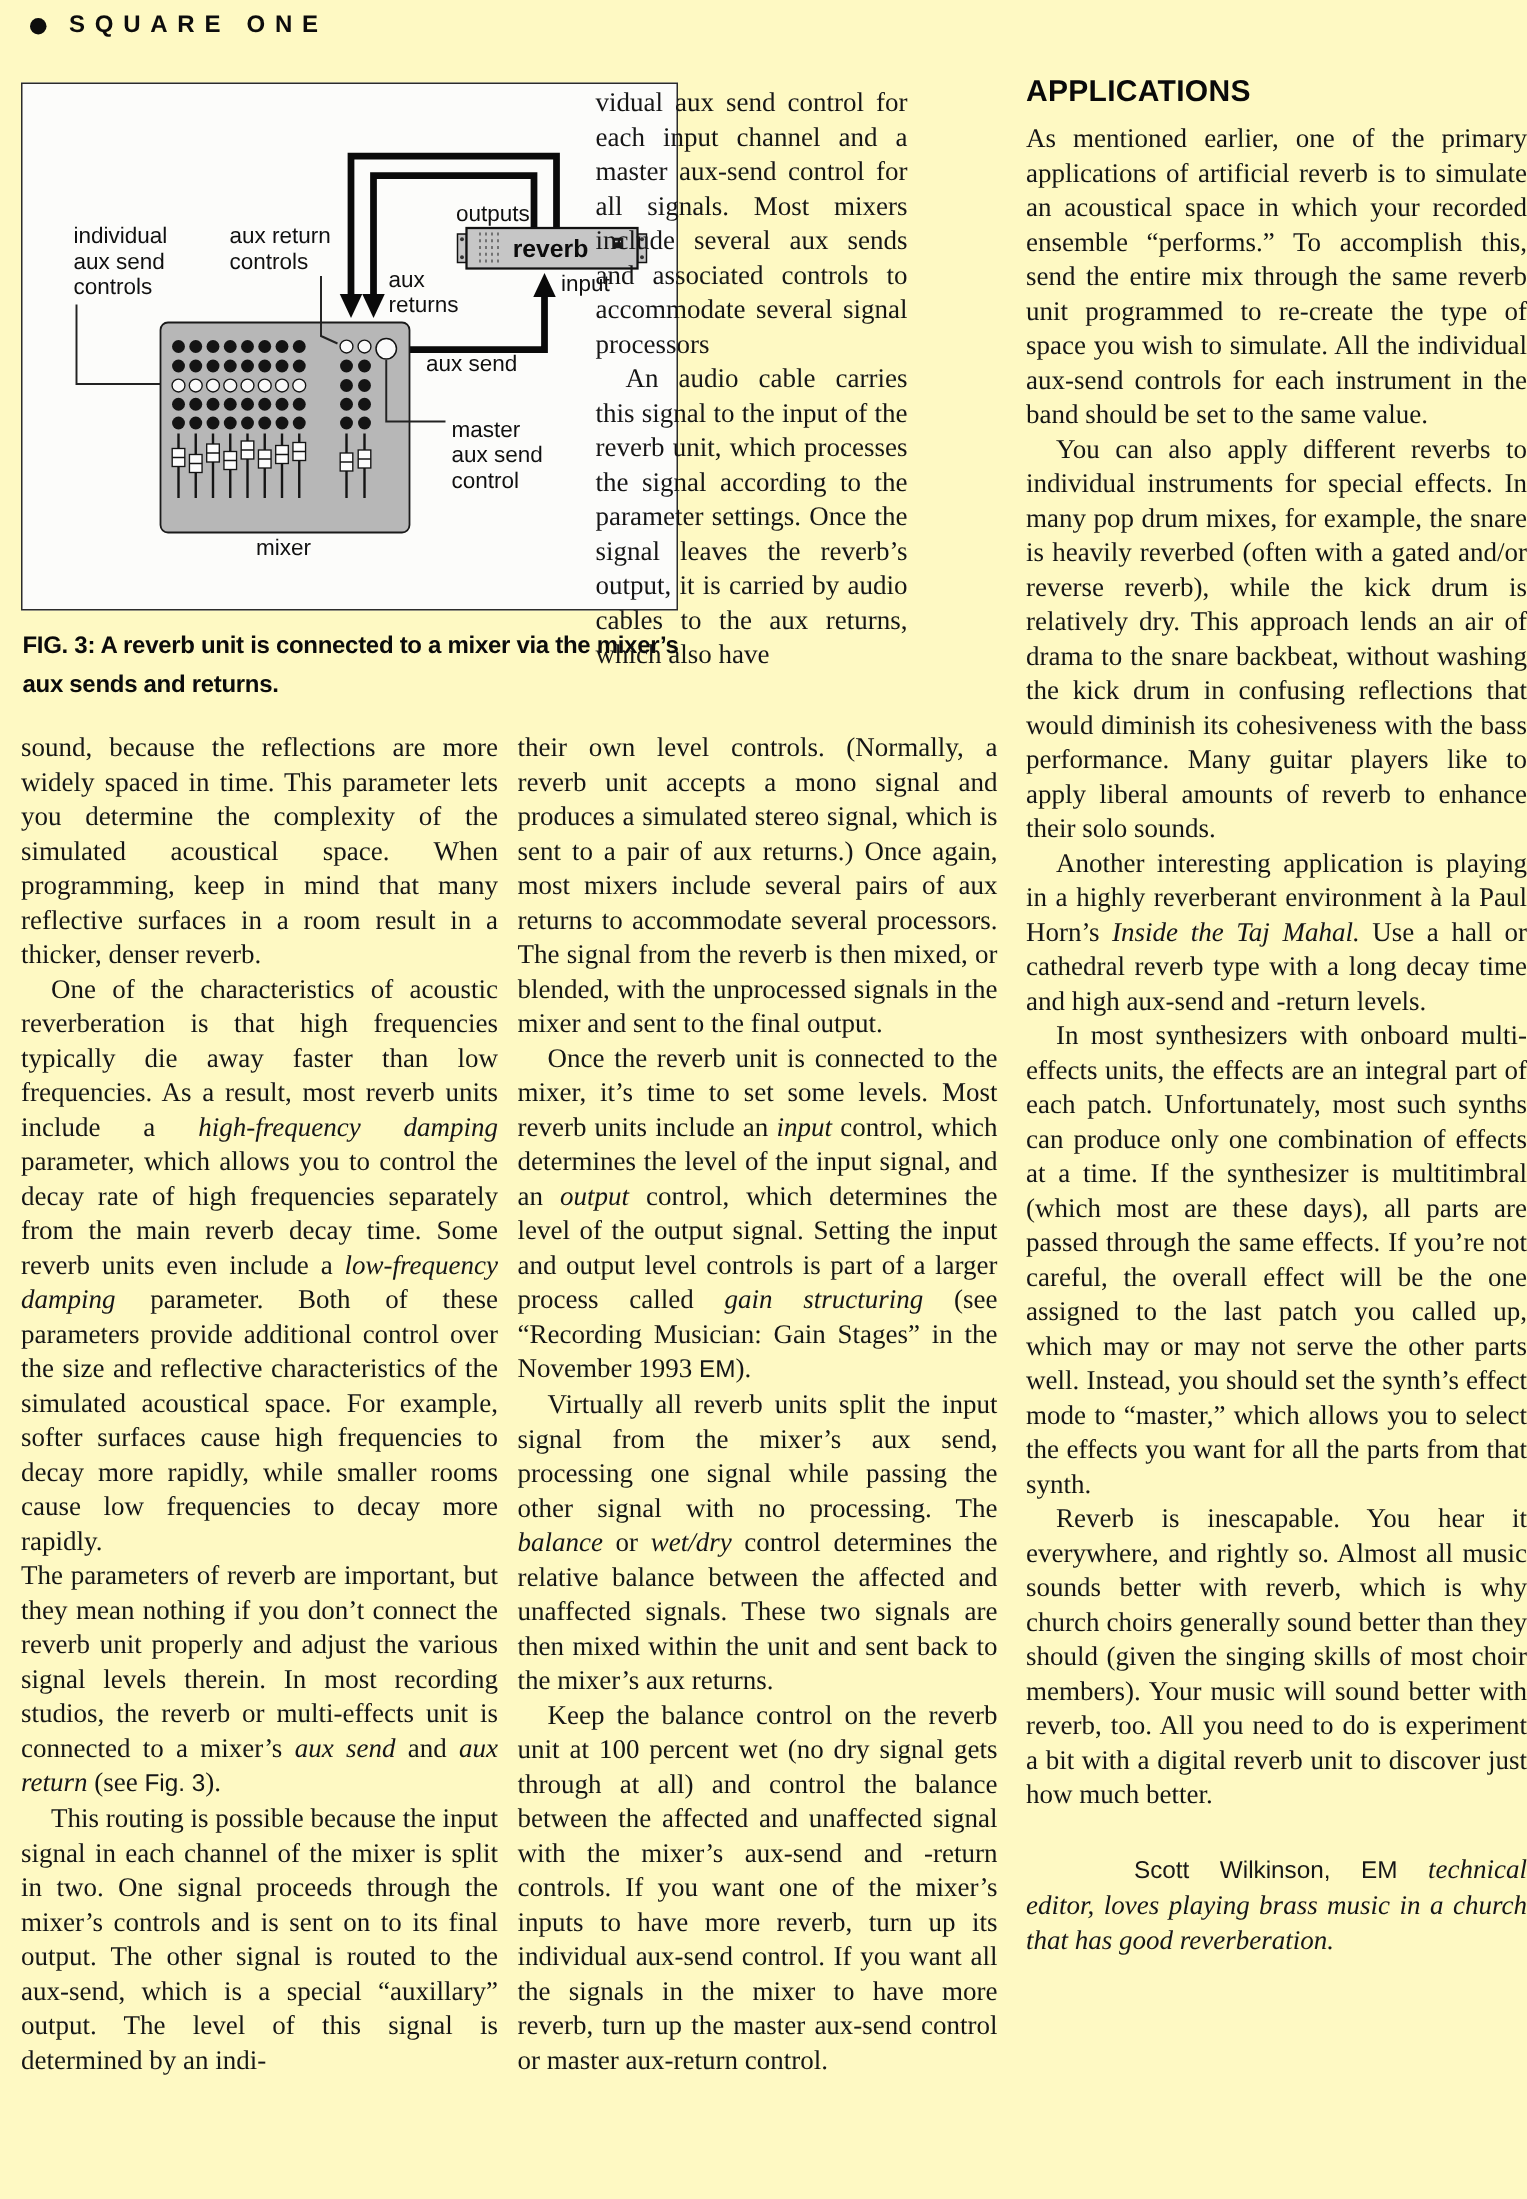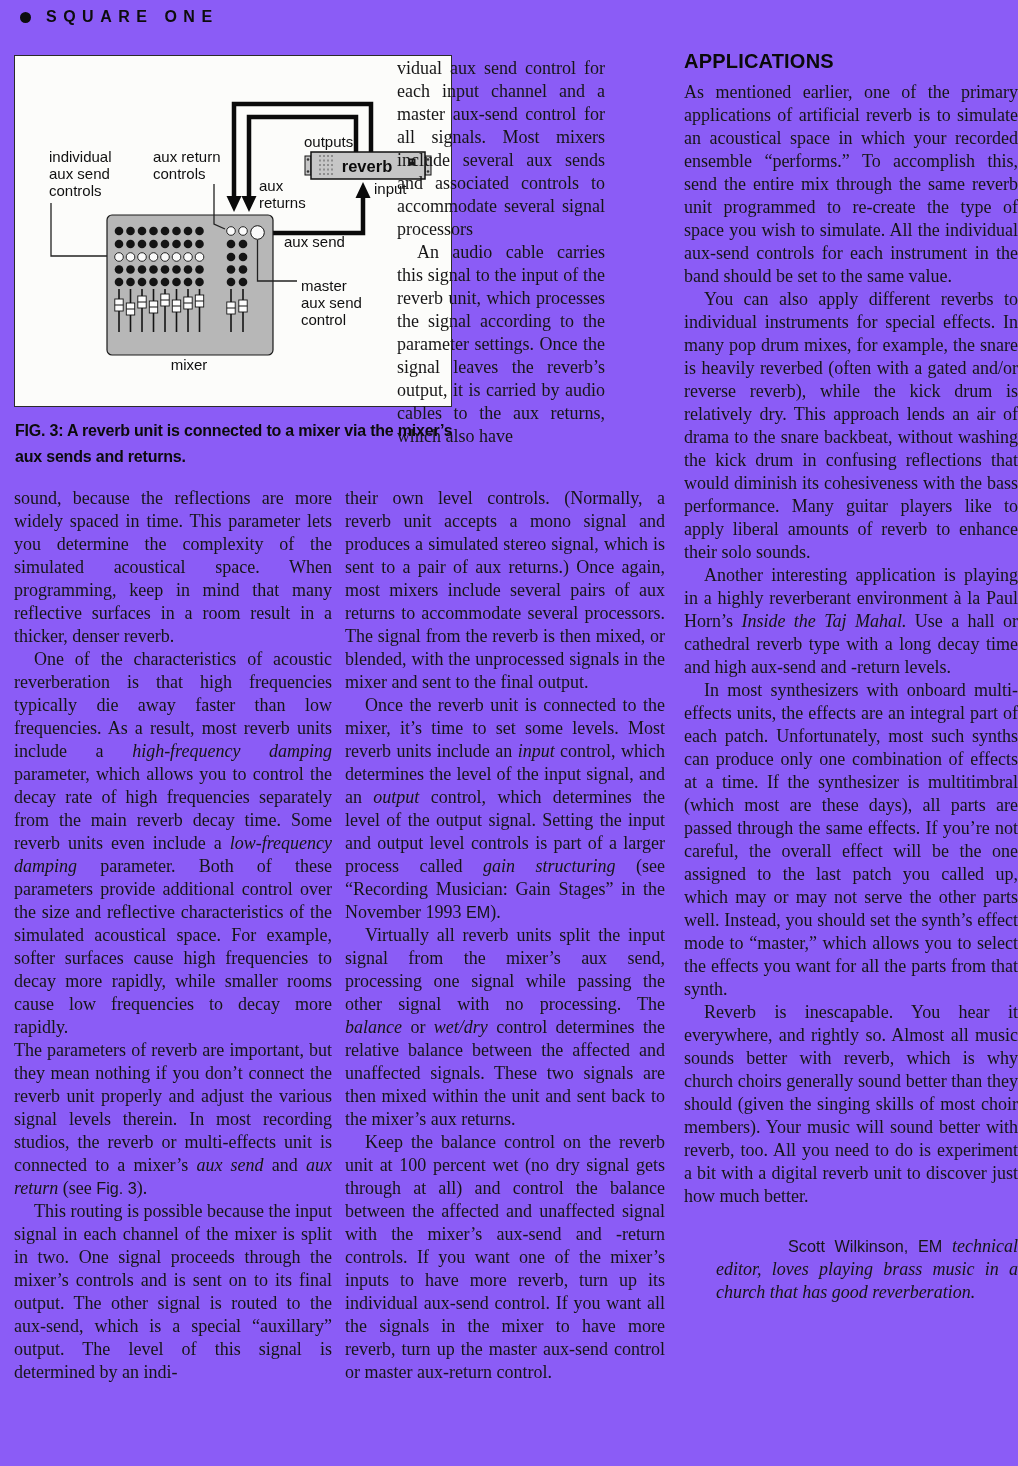--- a/index.html
+++ b/index.html
@@ -1,18 +1,18 @@
 <!DOCTYPE html>
 <html lang="en"><head>
 <meta charset="utf-8">
 <style>
   html,body { margin:0; padding:0; background:#e8e8e4; }
   .page {
     position:relative; width:1018px; height:1466px;
-    background:#8b5cf6; overflow:hidden;
+    background:#fef9c3; overflow:hidden;
     font-family:"Liberation Serif", serif; color:#151515;
   }
   
   .section-header { position:absolute; left:20px; top:8px; display:flex; align-items:center; gap:15px; }
   .bullet { width:11px; height:11px; border-radius:50%; background:#0d0d0d; display:inline-block; }
   .section-title { font:700 16px "Liberation Sans", sans-serif; letter-spacing:6.5px; color:#0d0d0d; }
 
   
   .figure-box {
     position:absolute; left:14px; top:55px; width:438px; height:352px;
@@ -31,21 +31,21 @@
   .col-left   { left:14px;  top:487px; width:318px; height:979px; overflow:hidden; }
   .col-middle { left:345px; top:57px;  width:320px; height:1409px; overflow:hidden; }
   .col-right  { left:684px; top:50px;  width:334px; height:1416px; overflow:hidden; }
   .narrow { width:208px; margin-left:52px; min-height:430px; }
   .body { margin:0; }
   .indent { text-indent:20px; }
   .subhead { font:700 20px "Liberation Sans", sans-serif; color:#0a0a0a; margin:13px 0 7px; letter-spacing:0.2px; }
   .col-right .subhead { margin:0 0 8px; }
   .seg-i { font-style:italic;font-family:Liberation Serif, serif; }
   .seg-b { font-family:"Liberation Sans", sans-serif; font-weight:400; font-size:0.9em; }
-  .bio { margin-top:27px; text-indent:72px;margin-left:32px; }
+  .bio { margin-top:27px; text-indent:72px; }
 </style>
 </head>
 <body>
 
 <div class="page">
 
   <div class="section-header">
     <span class="bullet"></span>
     <span class="section-title">SQUARE ONE</span>
   </div>

